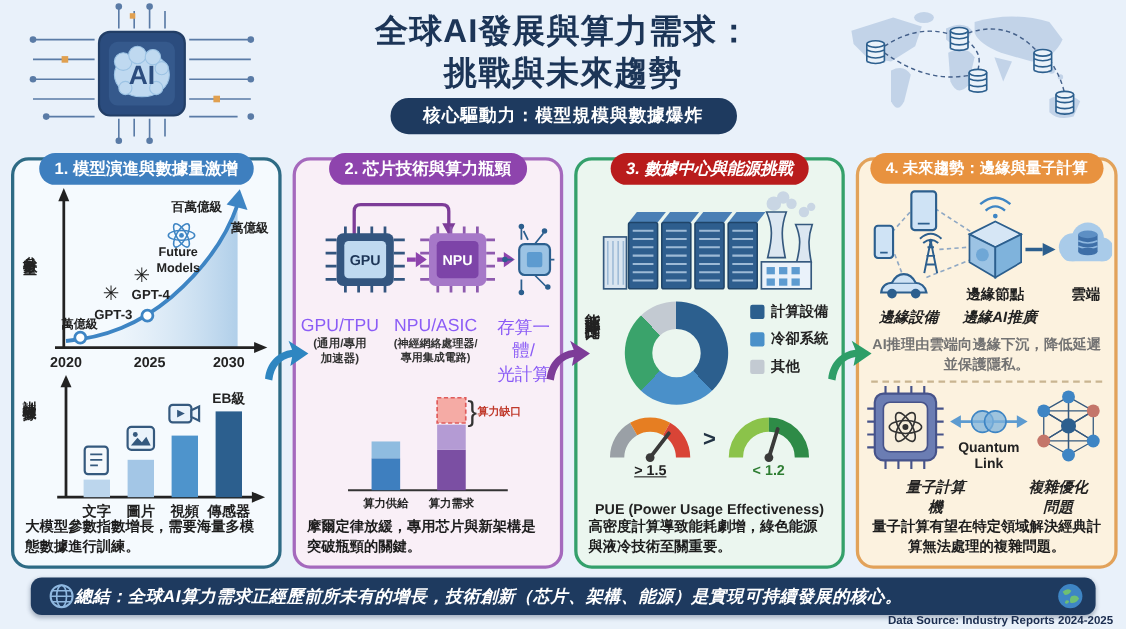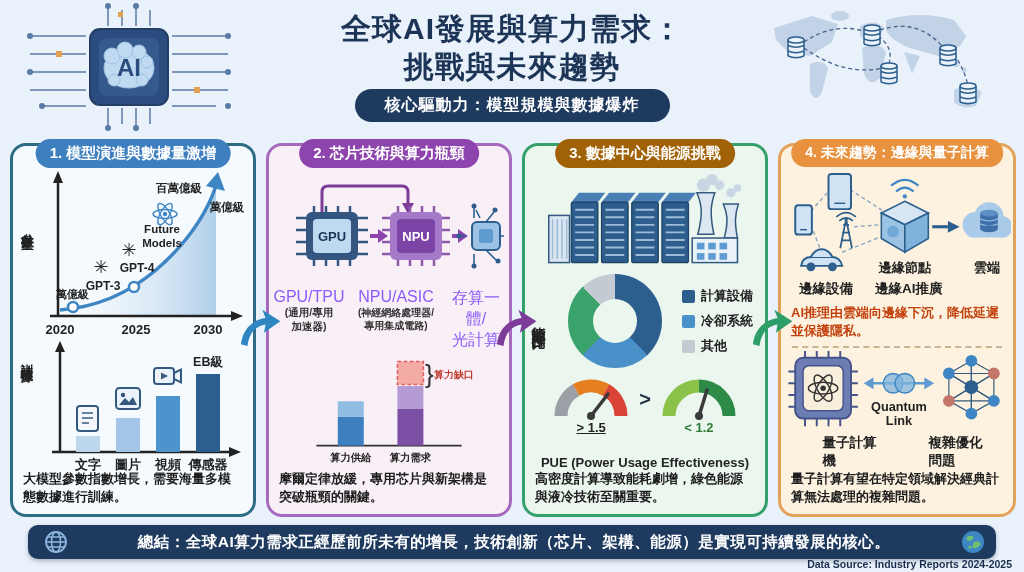--- a/index.html
+++ b/index.html
@@ -15,67 +15,67 @@
   .title-line{font-size:30px;font-weight:800;color:#1C3557;line-height:1.25;letter-spacing:1px;}
   .banner-pill{display:inline-block;margin-top:4px;background:#1E3A5F;color:#fff;
     font-size:16px;font-weight:700;padding:6px 30px;border-radius:22px;letter-spacing:1px;}
 
   
   .panel{position:absolute;top:143px;height:374px;border-radius:16px;border:3px solid;
     display:flex;flex-direction:column;align-items:center;box-sizing:border-box;}
   .panel-1{left:10px;width:246px;border-color:#2E6B85;background:#F5FAFE;}
   .panel-2{left:266px;width:246px;border-color:#A569BD;background:#F9EFF7;}
   .panel-3{left:522px;width:246px;border-color:#34A06B;background:#EBF6EF;}
-  .panel-4{left:778px;width:238px;border-color:#E2A25A;background:#FCF2DF;}
+  .panel-4{left:778px;width:238px;border-color:#E2A25A;background:#FCF2DF;text-align:center;}
   .pill{position:absolute;top:-7px;left:50%;transform:translateX(-50%);color:#fff;
     font-weight:800;font-size:15px;padding:5px 14px;border-radius:18px;white-space:nowrap;}
   .pill-1{background:#3E7FBF;}
   .pill-2{background:#8E44AD;}
-  .pill-3{background:#a16207;}
+  .pill-3{background:#b91c1c;font-style:italic;}
   .pill-4{background:#E8923F;font-size:14px;}
   .cap{font-weight:800;font-size:13px;color:#1d1d1d;line-height:1.38;padding:0 10px;margin-top:auto;margin-bottom:8px;}
   .vtext{writing-mode:vertical-rl;text-orientation:upright;font-weight:800;color:#222;}
 
   .chartbox{position:relative;}
   .ylab1{position:absolute;left:2px;top:52px;font-size:13px;letter-spacing:3px;}
   .ylab2{position:absolute;left:2px;top:14px;font-size:13px;letter-spacing:2px;}
 
   
   .chip-area{position:relative;width:230px;height:112px;margin-top:28px;}
   .chip-labels{display:flex;width:238px;margin-top:2px;}
   .chip-col{text-align:center;}
   .chip-name{font-size:16px;font-weight:400;color:#8b5cf6;}
   .chip-sub{font-size:10.5px;font-weight:700;color:#333;line-height:1.3;}
 
   
-  .donut-row{display:flex;align-items:center;gap:20px;margin-top:4px;width:230px;}
+  .donut-row{display:flex;gap:20px;margin-top:4px;width:230px;}
   .donut-label{font-size:14px;letter-spacing:2px;}
   .donut{width:94px;height:94px;border-radius:50%;position:relative;flex:0 0 auto;
     background:conic-gradient(#2C5F8E 0 38%, #4A90C9 38% 62%, #3AA36B 62% 88%, #C3CAD2 88% 100%);}
   .donut::after{content:"";position:absolute;left:25px;top:25px;width:44px;height:44px;border-radius:50%;background:#EBF6EF;}
   .legend{display:flex;flex-direction:column;gap:7px;}
   .leg-item{display:flex;align-items:center;gap:6px;font-size:13px;font-weight:800;color:#222;}
   .leg-sq{width:13px;height:13px;border-radius:2px;flex:0 0 auto;}
   .gauges-row{display:flex;align-items:flex-start;gap:6px;margin-top:6px;}
   .gauge-col{text-align:center;}
   .gauge-val{font-size:13px;font-weight:800;margin-top:-2px;}
   .gt-sign{font-size:20px;font-weight:800;color:#234;margin-top:14px;}
   .pue{font-size:13px;font-weight:800;color:#222;margin-top:20px;}
 
   
   .edge-labels{display:flex;width:224px;margin-top:0;}
-  .edge-lab{font-size:13.5px;font-weight:800;color:#222;}
-  .p4-text{font-weight:800;font-size:13px;color:#c2410c;line-height:1.4;padding:0 10px;margin-top:6px;}
+  .edge-lab{font-size:13.5px;font-weight:800;color:#222;font-style:italic;}
+  .p4-text{font-weight:800;font-size:13px;color:#737373;line-height:1.4;padding:0 10px;margin-top:6px;}
   .divider{width:210px;border-top:2px dashed #C9B591;margin:6px 0 2px;}
   .q-labels{display:flex;width:197px;}
 
   
   .footer-pill{position:absolute;left:28px;right:28px;top:525px;height:34px;background:#1E3A5F;
     border-radius:10px;display:flex;align-items:center;box-shadow:0 2px 4px rgba(20,40,70,.3);}
-  .footer-text{flex:1;text-align:center;color:#fff;font-size:15.5px;font-weight:800;letter-spacing:.5px;}
+  .footer-text{flex:1;text-align:left;color:#fff;font-size:15.5px;font-weight:800;letter-spacing:.5px;font-style:italic;}
   .globe-wrap{margin-left:16px;flex:0 0 auto;}
   .earth-wrap{margin-right:10px;flex:0 0 auto;}
   .source{position:absolute;right:12px;top:558px;font-size:10.5px;font-weight:700;color:#1B2D4F;}
 </style>
 </head>
 <body>
 
 <div class="stage">
 
   <svg class="hero-chip" width="214" height="130" viewBox="0 0 214 130">

